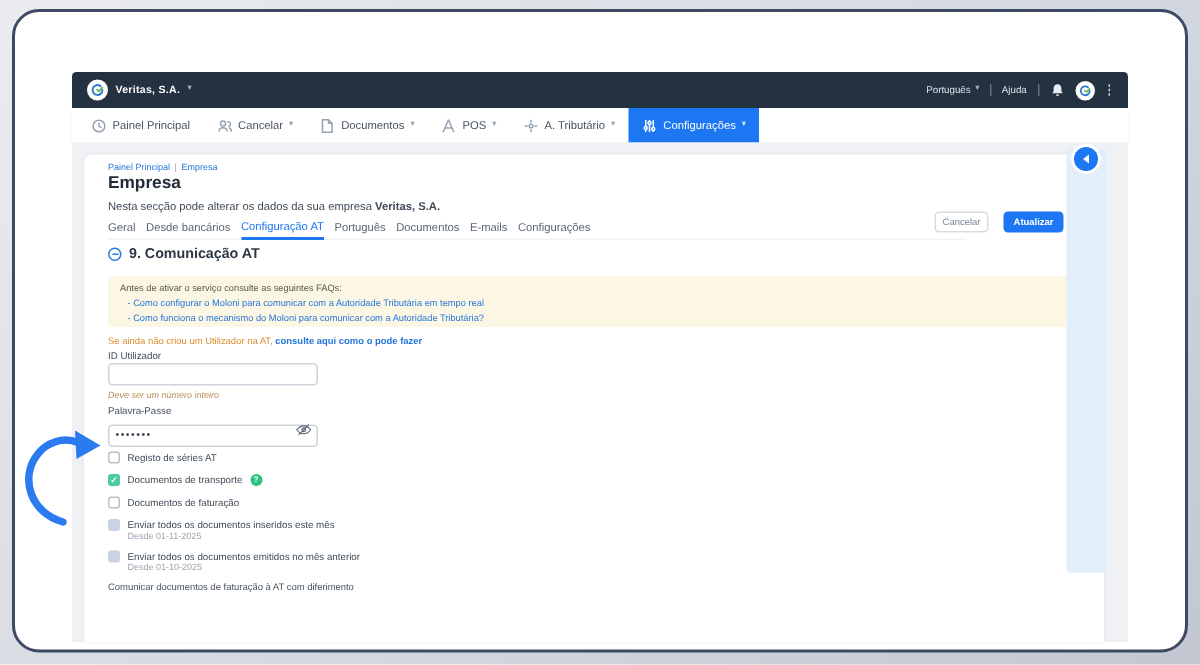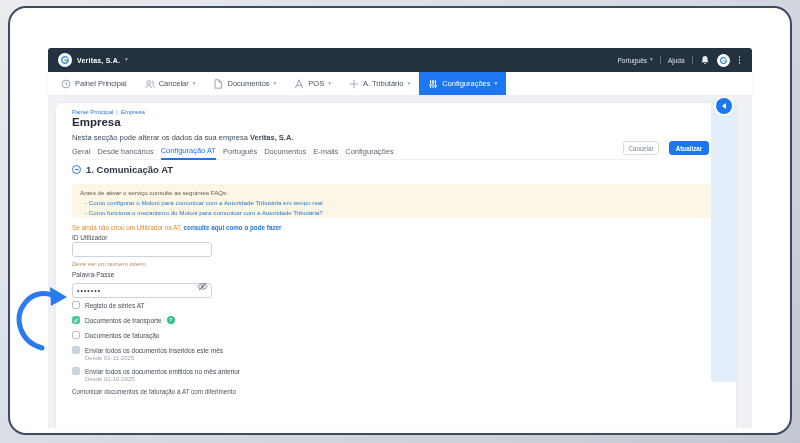--- a/index.html
+++ b/index.html
@@ -214,21 +214,21 @@
             <span class="tab">Documentos</span>
             <span class="tab">E-mails</span>
             <span class="tab">Configurações</span>
           </div>
 
           <button class="btn btn-cancel">Cancelar</button>
           <button class="btn btn-update">Atualizar</button>
 
           <div class="section-head">
             <span class="minus-circle"></span>
-            <span class="section-title">1. Comunicação AT</span>
+            <span class="section-title">9. Comunicação AT</span>
           </div>
 
           <div class="faq">
             <span class="faq-intro">Antes de ativar o serviço consulte as seguintes FAQs:</span>
             <a class="faq-link">- Como configurar o Moloni para comunicar com a Autoridade Tributária em tempo real</a>
             <a class="faq-link">- Como funciona o mecanismo do Moloni para comunicar com a Autoridade Tributária?</a>
           </div>
 
           <p class="at-note">
             <span class="at-warn">Se ainda não criou um Utilizador na AT, </span><span class="at-link">consulte aqui como o pode fazer</span>

